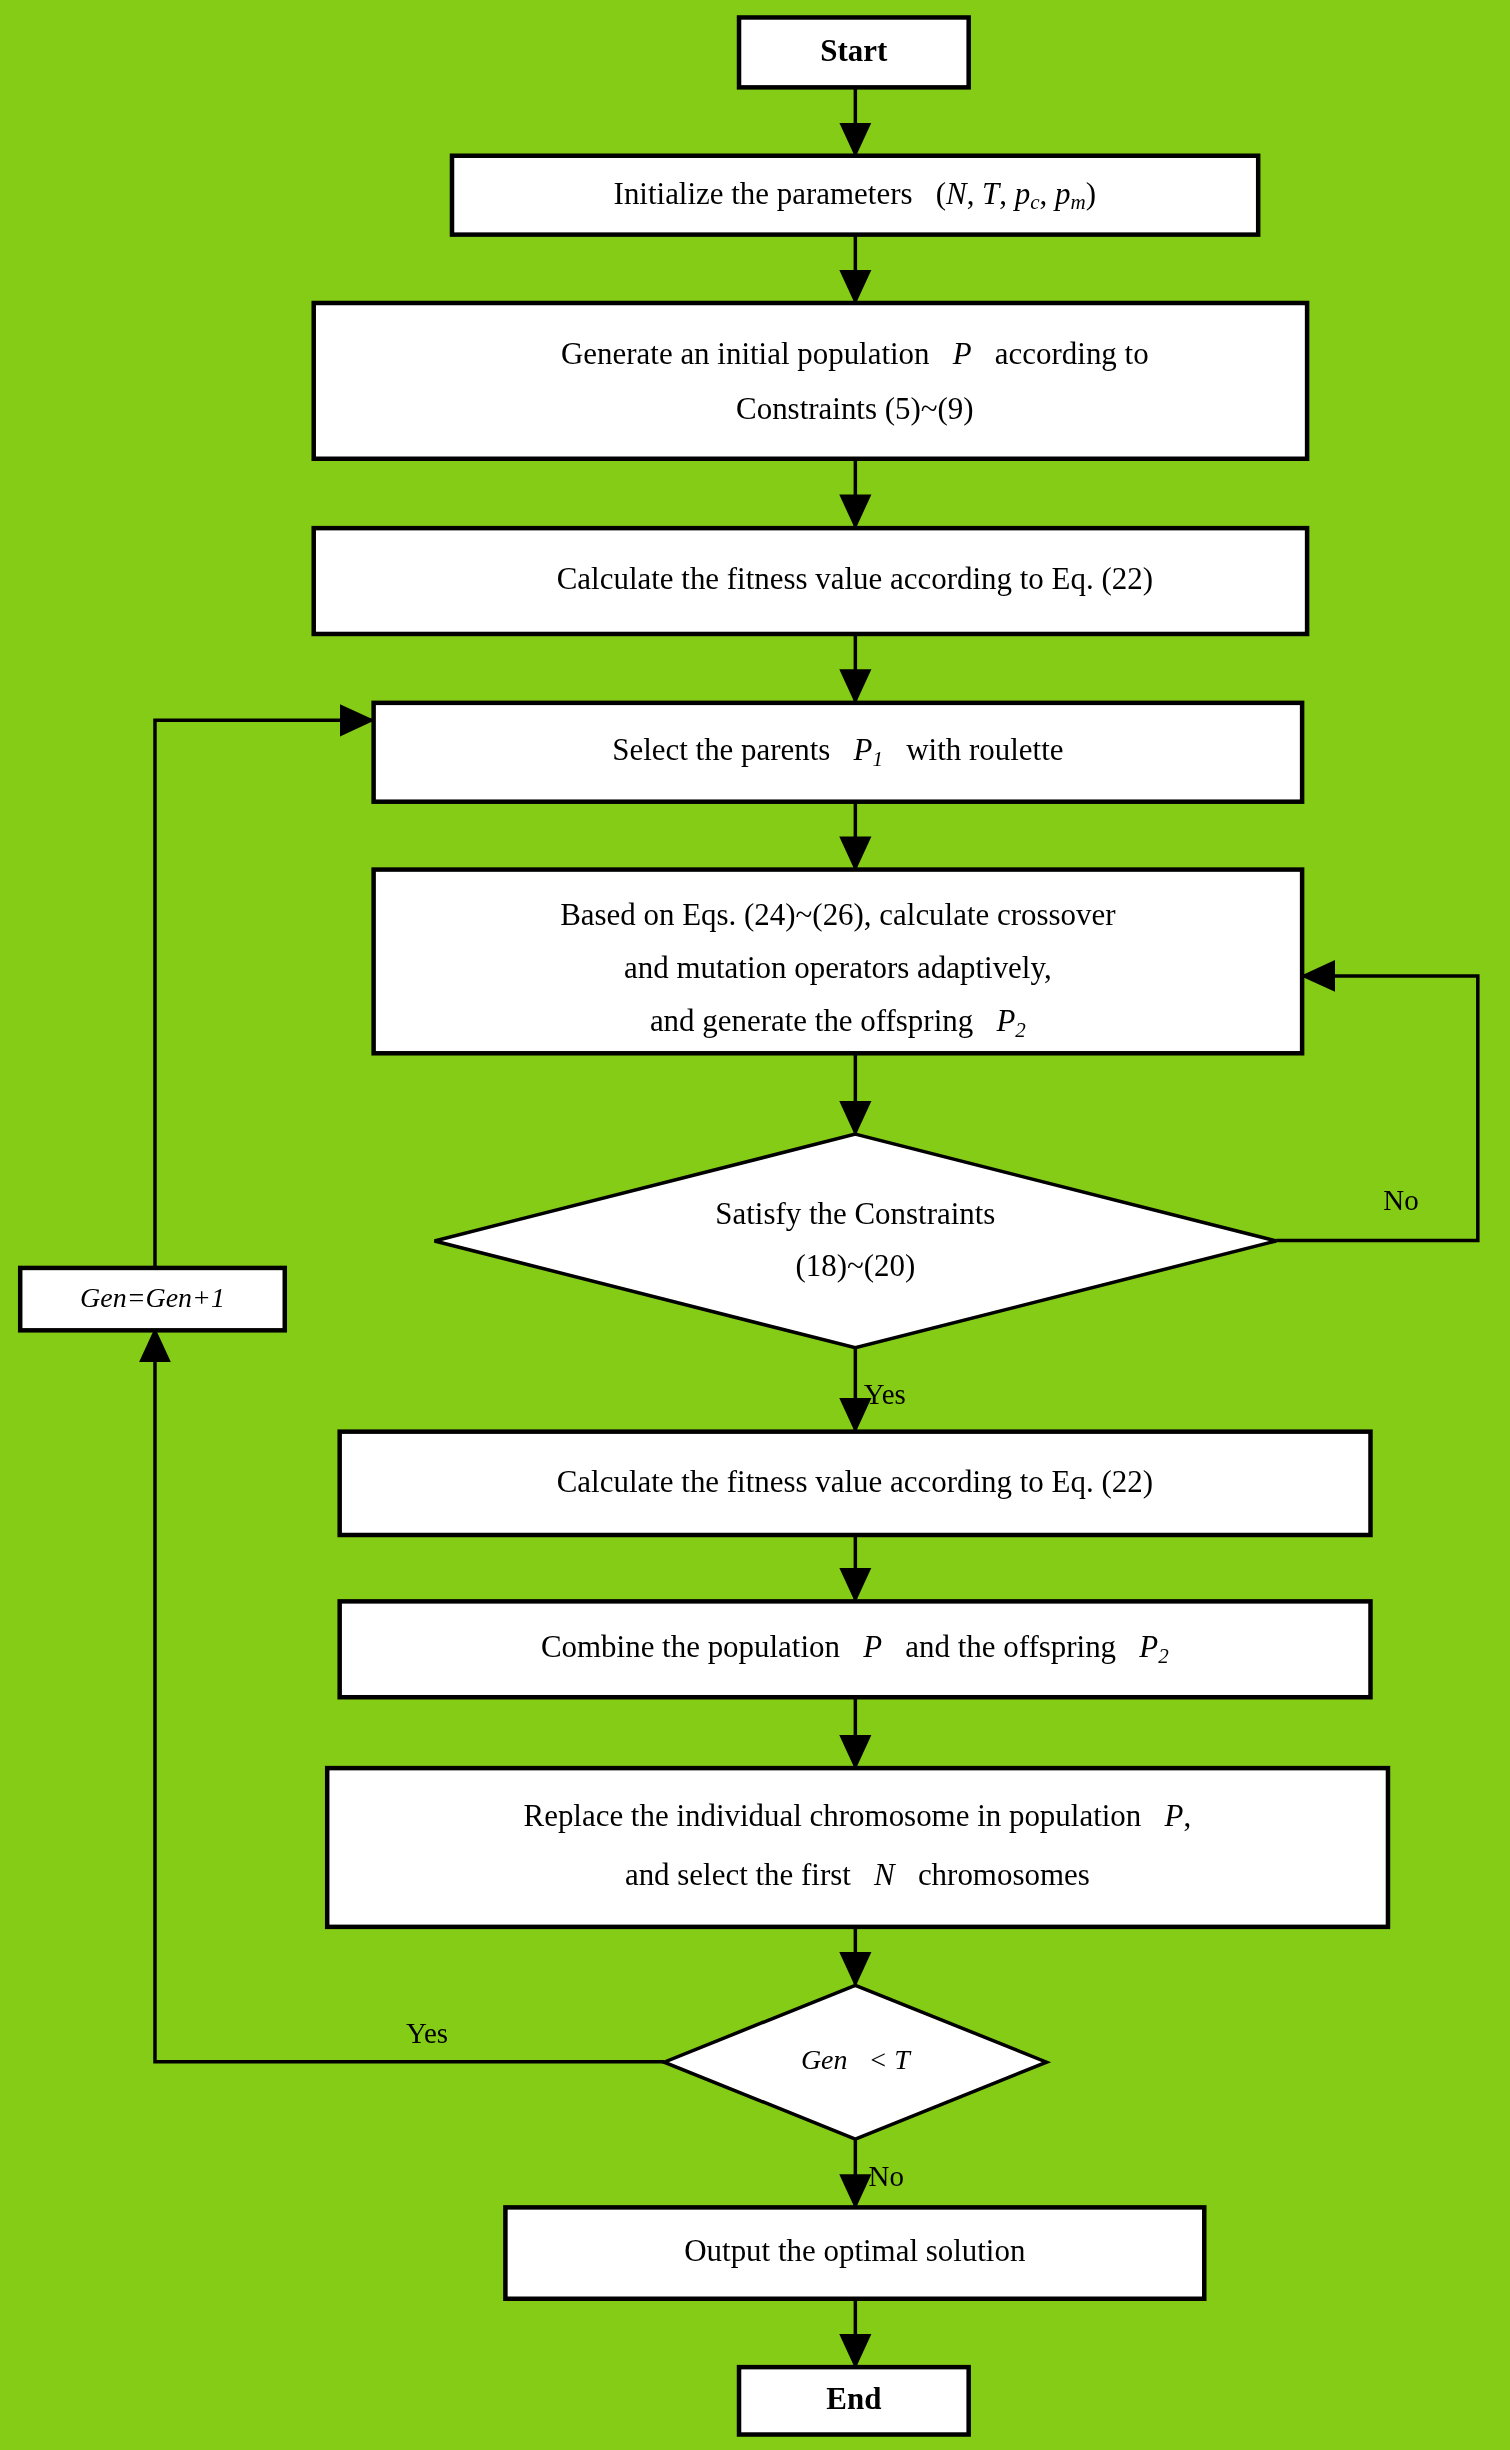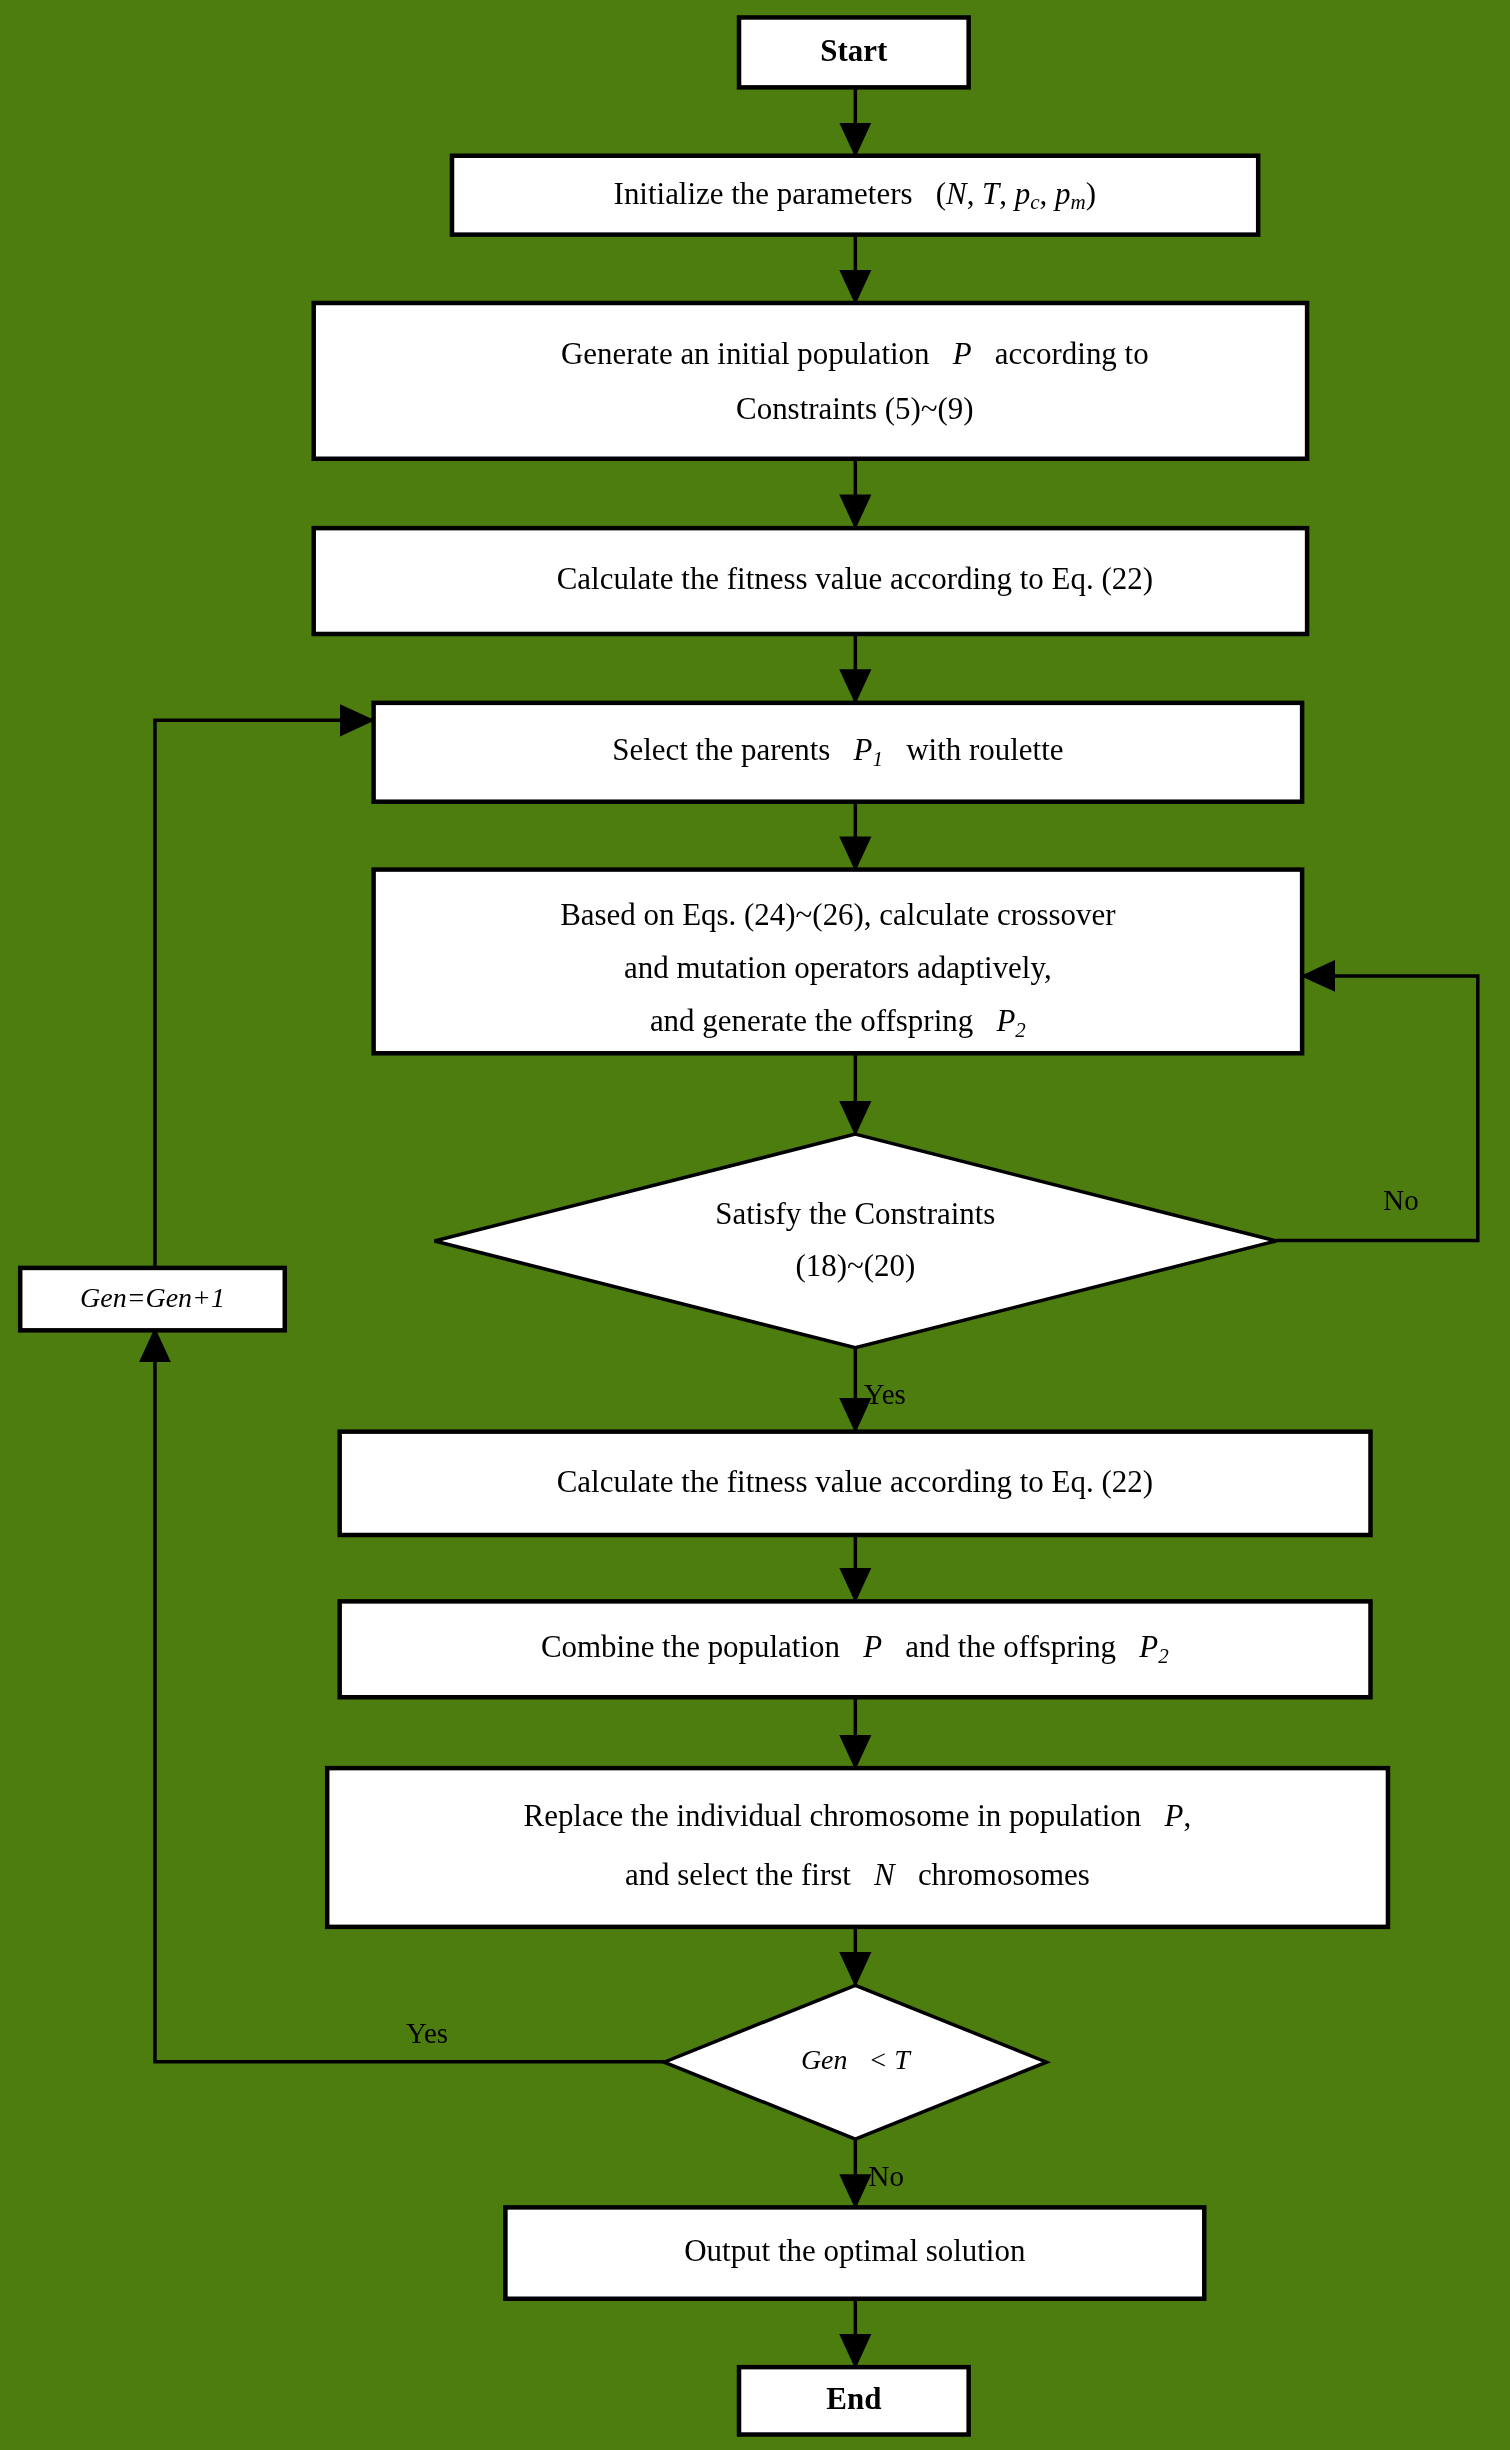--- a/index.html
+++ b/index.html
@@ -4,21 +4,21 @@
 <style>
   html, body {
     margin: 0;
     padding: 0;
     background: #ffffff;
   }
   #flow-root {
     position: relative;
     width: 1511px;
     height: 2450px;
-    background: #4d7c0f;
+    background: #84cc16;
     font-family: "Liberation Serif", "DejaVu Serif", serif;
   }
   svg.flow-svg {
     position: absolute;
     top: 0;
     left: 0;
     width: 1511px;
     height: 2450px;
     display: block;
   }

